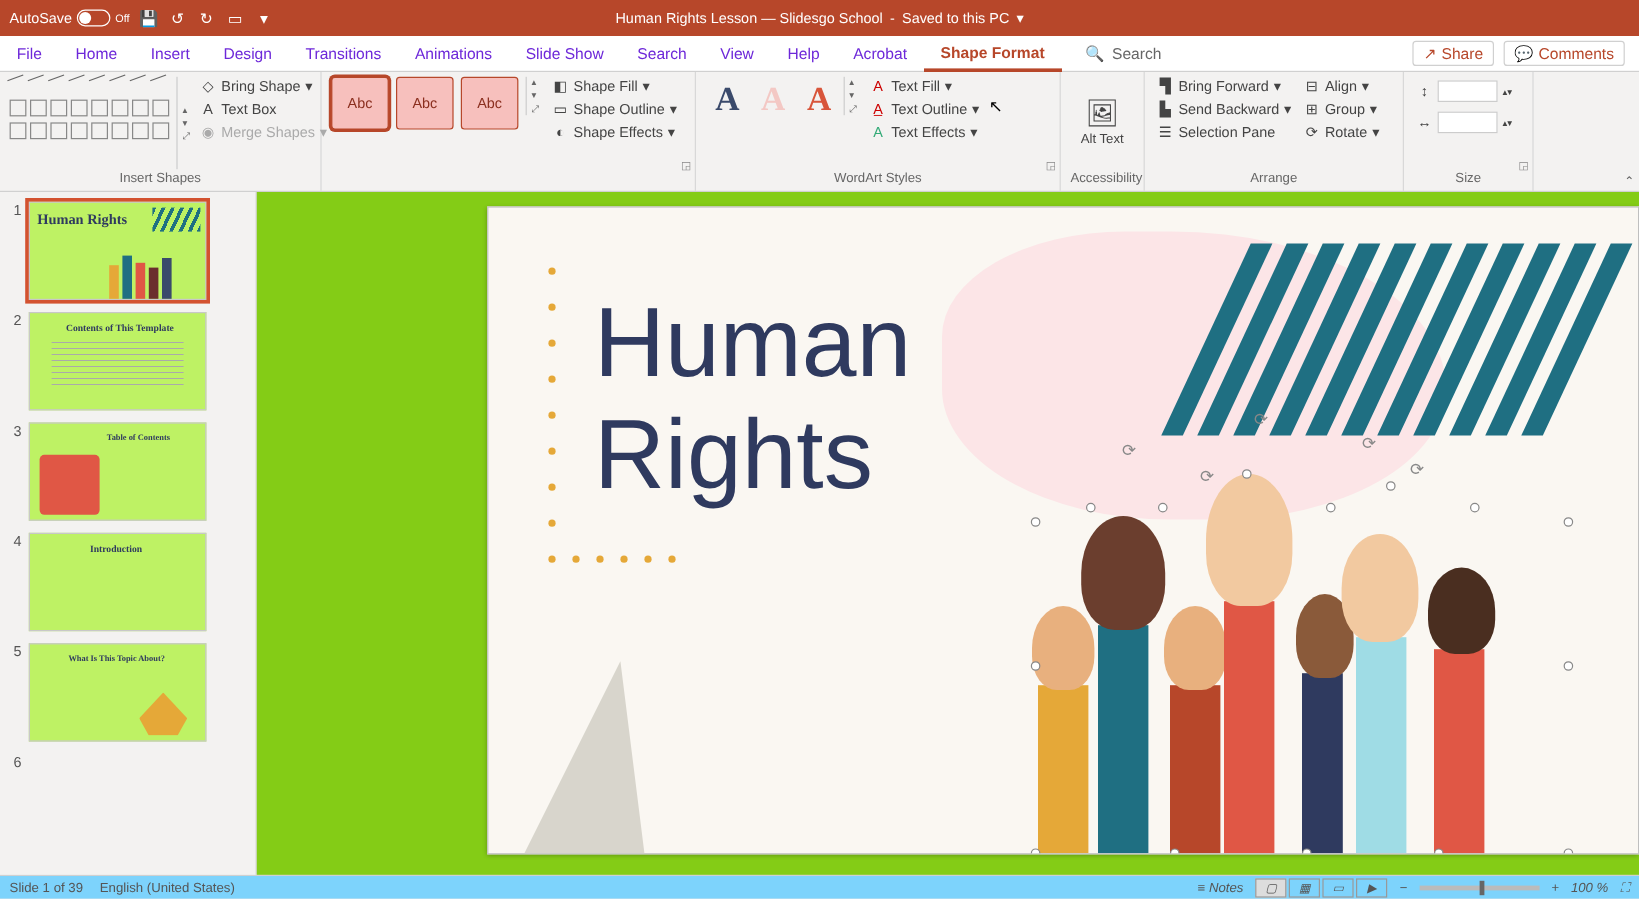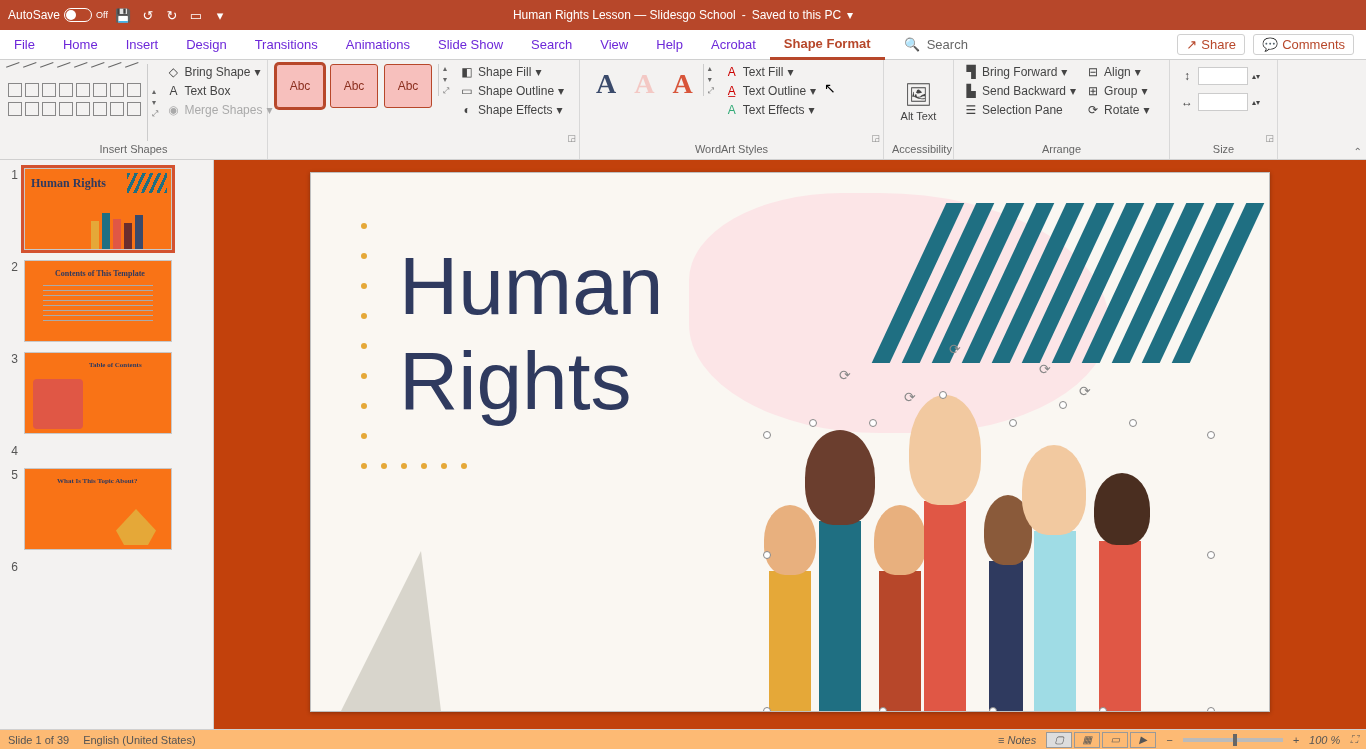--- a/index.html
+++ b/index.html
@@ -44,43 +44,43 @@
 .bigbtn { display: flex; flex-direction: column; align-items: center; justify-content: center; gap: 2px; font-size: 11px; color: #444; width: 40px; }
 .bigbtn .bigico { font-size: 22px; }
 .dialog-launcher { position: absolute; right: 3px; bottom: 16px; font-size: 9px; color: #888; }
 .collapse-caret { position: absolute; right: 4px; bottom: 2px; font-size: 10px; color: #666; }
 
 
 .main { display: flex; height: 569px; }
 .thumbs { width: 214px; background: #f3f2f1; overflow-y: scroll; border-right: 1px solid #d0d0d0; padding: 8px 4px; }
 .thumb-row { display: flex; gap: 6px; margin-bottom: 10px; align-items: flex-start; }
 .thumb-num { width: 14px; text-align: right; font-size: 12px; color: #555; }
-.thumb { width: 148px; height: 82px; background: #f97316; border: 1px solid #c8c8c8; position: relative; font-size: 6px; }
+.thumb { width: 148px; height: 82px; background: #bef264; border: 1px solid #c8c8c8; position: relative; font-size: 6px; }
 .thumb.sel { outline: 3px solid #d35230; }
 .thumb-title { position: absolute; font-family: Georgia, serif; font-weight: bold; color: #2f3a5f; }
 
-.stage { flex: 1; background: #c2410c; display: flex; align-items: flex-start; justify-content: center; padding: 12px 0; position: relative; overflow: hidden; }
+.stage { flex: 1; background: #84cc16; display: flex; align-items: flex-start; justify-content: flex-end; padding: 12px 0; position: relative; overflow: hidden; }
 .slide { width: 960px; height: 540px; background: #faf7f2; border: 1px solid #bfbfbf; box-shadow: 0 1px 4px rgba(0,0,0,0.3); position: relative; overflow: hidden; }
 .stripes { position: absolute; right: 20px; top: 30px; width: 340px; height: 150px; }
 .stripe { position: absolute; width: 18px; height: 160px; background: #1f6f82; transform: skewX(-25deg); }
 .pinkblob { position: absolute; right: 160px; top: 20px; width: 420px; height: 240px; background: #fce5e7; border-radius: 40% 60% 50% 50%; }
 .dots { position: absolute; left: 50px; top: 50px; }
 .dot { width: 6px; height: 6px; background: #e5a838; border-radius: 50%; position: absolute; }
 .slide h1 { position: absolute; left: 88px; top: 66px; font-family: Georgia, "Times New Roman", serif; font-weight: 500; font-size: 82px; line-height: 1.15; color: #2f3a5f; }
 .slide .subtitle { position: absolute; left: 88px; top: 280px; font-family: Georgia, serif; font-size: 25px; color: #5a6275; }
 .hands-area { position: absolute; right: 60px; bottom: 0; width: 440px; height: 340px; }
 .arm { position: absolute; bottom: 0; }
 .arm .sleeve { width: 42px; height: 180px; }
 .arm .hand { width: 52px; height: 70px; border-radius: 50% 50% 40% 40%; position: relative; top: 4px; left: -5px; }
 .sel-handle { width: 8px; height: 8px; background: #fff; border: 1px solid #888; border-radius: 50%; position: absolute; }
 .rot-handle { width: 14px; height: 14px; color: #888; position: absolute; font-size: 14px; }
 .greytri { position: absolute; left: 30px; bottom: 0; width: 0; height: 0; border-left: 80px solid transparent; border-right: 20px solid transparent; border-bottom: 160px solid #d8d5cc; }
 
 
-.status { height: 20px; background: #fdba74; border-top: 1px solid #d0d0d0; display: flex; align-items: center; font-size: 11px; color: #555; padding: 0 8px; gap: 14px; }
+.status { height: 20px; background: #7dd3fc; border-top: 1px solid #d0d0d0; display: flex; align-items: center; font-size: 11px; color: #555; padding: 0 8px; gap: 14px; }
 .status .right { margin-left: auto; display: flex; align-items: center; gap: 10px; font-style: italic; }
 .view-btns { display: flex; gap: 2px; }
 .vbtn { width: 26px; height: 16px; border: 1px solid #999; display: flex; align-items: center; justify-content: center; font-size: 10px; }
 .vbtn.active { background: #ddd; }
 .zoomslider { width: 100px; height: 4px; background: #bbb; position: relative; }
 .zoomslider::after { content: ""; width: 4px; height: 12px; background: #666; position: absolute; top: -4px; left: 50%; }
 
 .cursor { position: absolute; left: 824px; top: 80px; font-size: 14px; color: #000; z-index: 999; pointer-events: none; }
 </style>
 </head>
@@ -307,20 +307,23 @@
       </div>
     <div class="thumb-row">
         <div class="thumb-num">3</div>
       <div class="thumb">
           <div class="thumb-title" style="left:64px;top:8px;font-size:7px">Table of Contents</div>
           <div style="position:absolute;left:8px;bottom:4px;width:50px;height:50px;background:#e05745;border-radius:4px"></div>
         </div>
       </div>
     <div class="thumb-row">
         <div class="thumb-num">4</div>
+      <div class="thumb">
+          <div class="thumb-title" style="left:50px;top:8px;font-size:8px">Introduction</div>
+        </div>
       </div>
     <div class="thumb-row">
         <div class="thumb-num">5</div>
       <div class="thumb">
           <div class="thumb-title" style="left:32px;top:8px;font-size:7px">What Is This Topic About?</div>
           <div style="position:absolute;right:15px;bottom:4px;width:40px;height:36px;background:#e5a838;clip-path:polygon(50% 0,100% 60%,80% 100%,20% 100%,0 60%)"></div>
         </div>
       </div>
     <div class="thumb-row">
         <div class="thumb-num">6</div>

